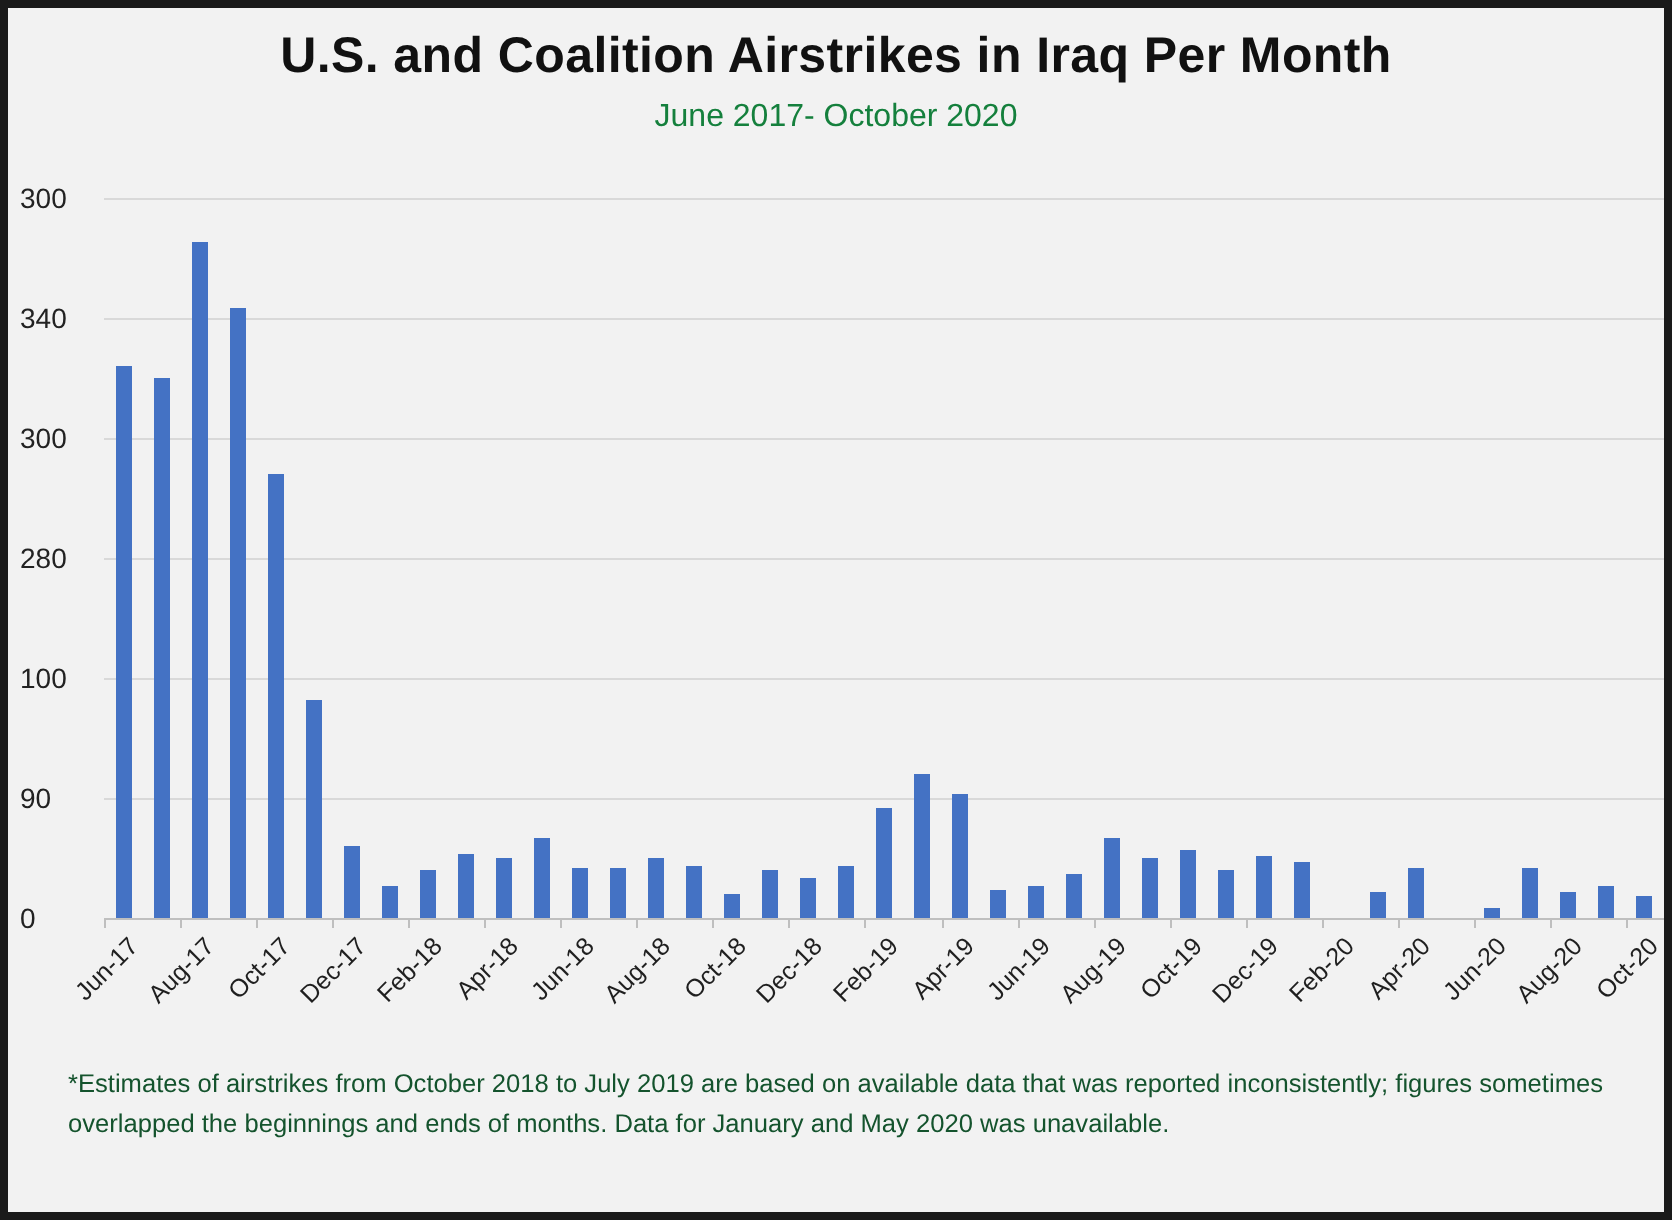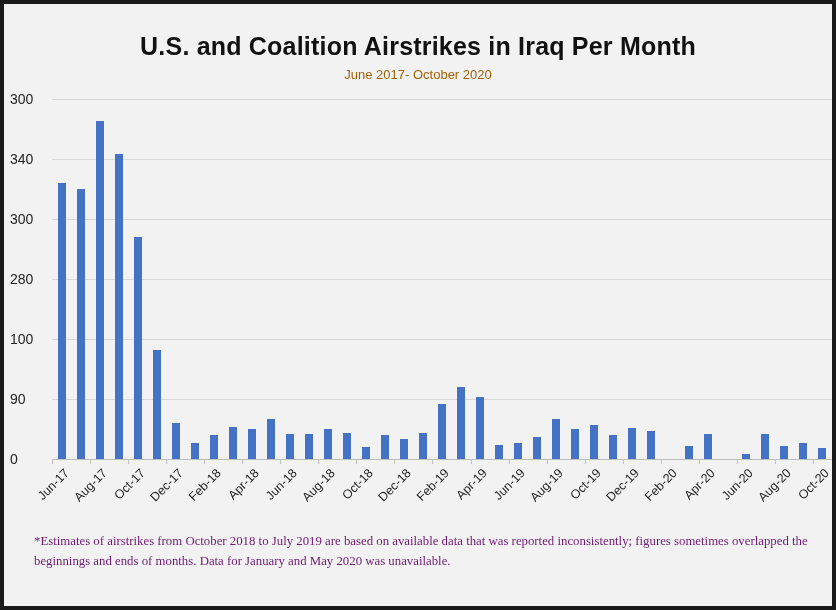--- a/index.html
+++ b/index.html
@@ -14,32 +14,31 @@
     box-sizing: border-box;
     border: 4px solid #1a1a1a;
     background: #f2f2f2;
     font-family: "Liberation Sans", sans-serif;
     overflow: hidden;
   }
   #title-block {
     position: absolute;
     left: 0; right: 0; top: 10px;
     text-align: center;
-    margin-top: 18px;
   }
   #chart-title {
     font-size: 25px;
     font-weight: bold;
     color: #111111;
     letter-spacing: 0.2px;
     line-height: 1.15;
   }
   #chart-subtitle {
-    font-size: 13px;
-    color: #a16207;
+    font-size: 16px;
+    color: #15803d;
     margin-top: 7px;
     line-height: 1.15;
   }
 
   
   #plot-wrap {
     position: absolute;
     left: 0;
     top: 0;
     width: 836px;
@@ -110,23 +109,22 @@
 
   
   #notes {
     position: absolute;
     left: 30px;
     right: 24px;
     top: 528px;
   }
   #footnote {
     font-size: 12.8px;
-    color: #701a75;
+    color: #14532d;
     line-height: 1.55;
-    font-family: Liberation Serif, serif;
   }
   #source-note {
     font-size: 12.8px;
     color: #1a1a1a;
     margin-top: 20px;
   }
 </style>
 </head>
 <body>
 

